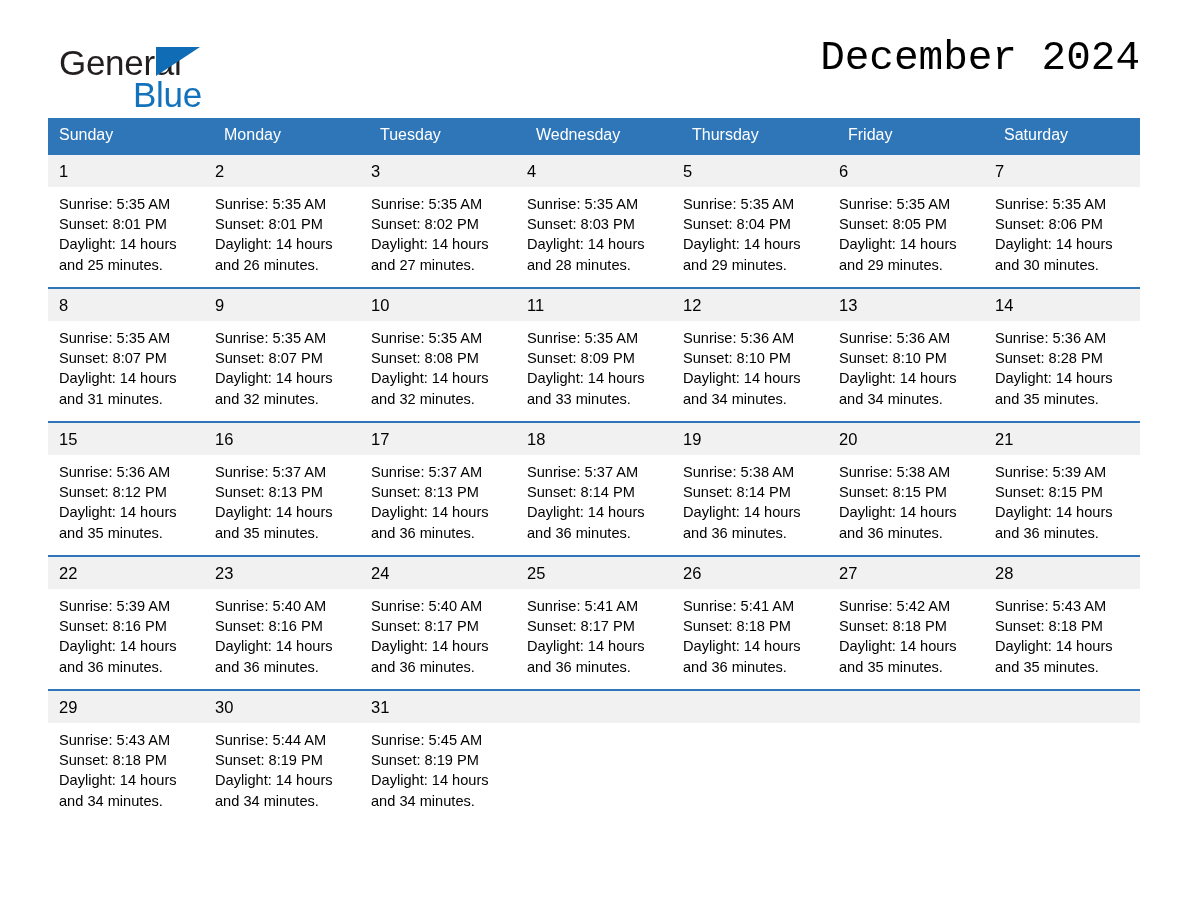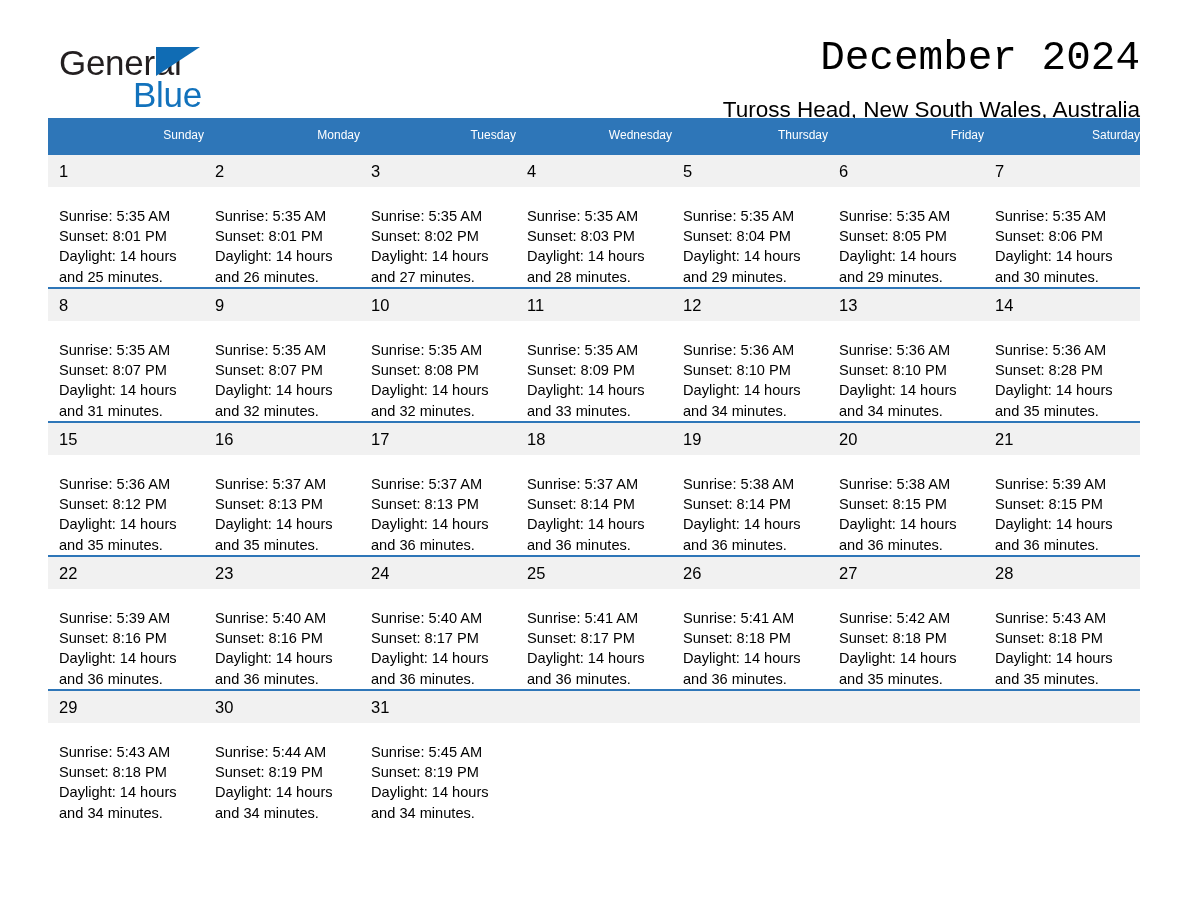--- a/index.html
+++ b/index.html
@@ -89,23 +89,23 @@
   .calendar {
     position: relative;
     width: 1092px;
     margin-top: 8px;
     border-collapse: collapse;
     table-layout: fixed;
   }
   .cal-head th {
     background: #2e76b8;
     color: #ffffff;
-    font-size: 12px;
+    font-size: 16px;
     font-weight: normal;
-    text-align: right;
+    text-align: left;
     padding: 8px 0 9px 20px;
     border: 0;
     height: 18px;
   }
   .cal-head th:first-child { padding-left: 11px; }
 
   .week {
     height: 134px;
   }
   .week-last { height: 128px; }
@@ -122,21 +122,21 @@
     background: #f1f1f1;
     font-size: 16.5px;
     line-height: 20px;
     padding: 6px 0 6px 11px;
     color: #000;
     height: 20px;
     box-sizing: content-box;
   }
   .daynum.empty { color: transparent; }
   .info {
-    padding: 19px 9px 0 11px;
+    padding: 7px 9px 0 11px;
     font-size: 14.6px;
     line-height: 20.2px;
     color: #000;
     white-space: pre-line;
   }
   .info-line { display: block; }
 </style>
 </head>
 <body>
 
@@ -145,21 +145,20 @@
   <div class="header">
 
     <div class="brand">
       <span class="brand-general">General</span>
       <span class="brand-tri"></span>
       <span class="brand-blue">Blue</span>
     </div>
 
     <div class="title-block">
       <h1 class="month-title">December 2024</h1>
-      <p class="location">Tuross Head, New South Wales, Australia</p>
     </div>
 
   </div>
 
   <table class="calendar">
     <thead>
       <tr class="cal-head">
         <th>Sunday</th>
         <th>Monday</th>
         <th>Tuesday</th>

